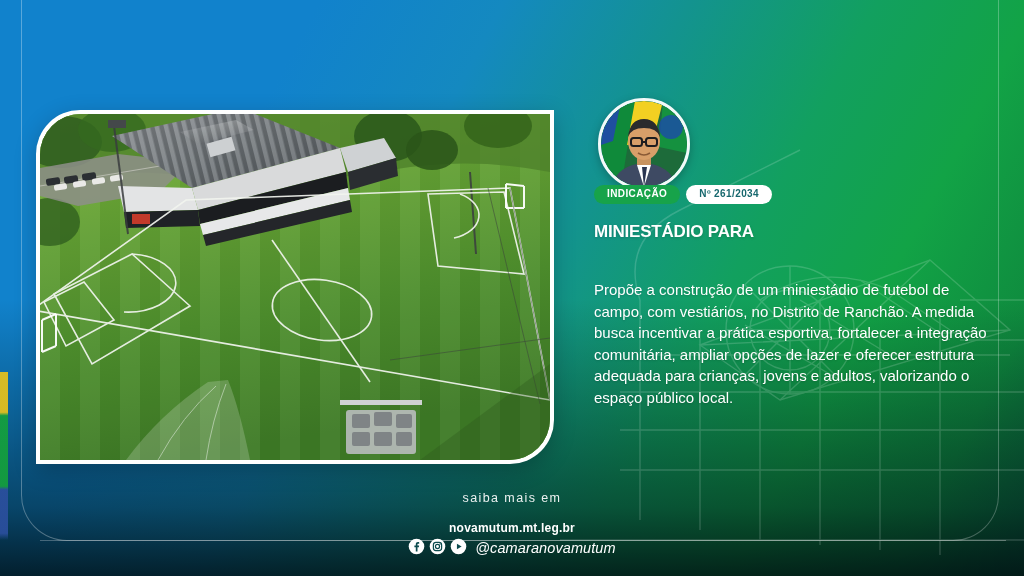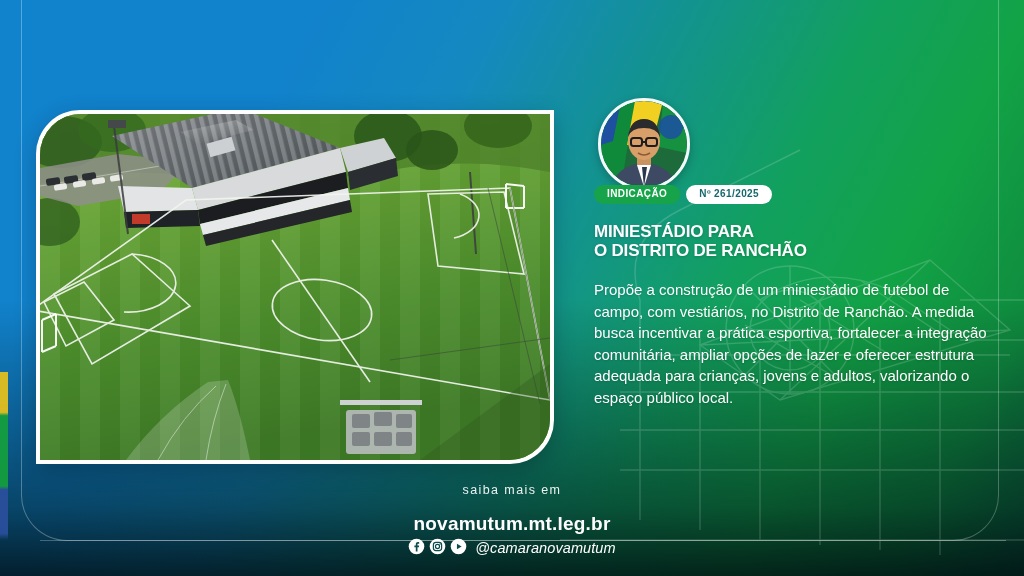--- a/index.html
+++ b/index.html
@@ -179,21 +179,21 @@
     text-align: center;
     color: #ffffff;
   }
   .footer .saiba {
     font-size: 12.5px;
     letter-spacing: 1.4px;
     opacity: 0.92;
     margin-bottom: 16px;
   }
   .footer .site {
-    font-size: 19px;
+    font-size: 12px;
     font-weight: bold;
     letter-spacing: 0.2px;
     margin-bottom: 3px;
   }
   .social {
     display: flex;
     align-items: center;
     justify-content: center;
     gap: 4px;
     font-size: 14.5px;
@@ -386,26 +386,25 @@
         <rect x="30" y="37" width="11" height="8" rx="2.5" fill="none" stroke="#1d1d1f" stroke-width="2"></rect>
         <rect x="45" y="37" width="11" height="8" rx="2.5" fill="none" stroke="#1d1d1f" stroke-width="2"></rect>
         <path d="M41 41 h4" stroke="#1d1d1f" stroke-width="2"></path>
         <path d="M37 52 q6 4 12 0" stroke="#8a5a36" stroke-width="1.6" fill="none"></path>
       </g>
     </svg>
   </div>
 
   <div class="badge-row">
     <span class="pill pill-indicacao">INDICAÇÃO</span>
-    <span class="pill pill-numero">Nº 261/2025</span>
+    <span class="pill pill-numero">Nº 261/2034</span>
   </div>
 
   <h1 class="title">
     <span class="line">MINIESTÁDIO PARA</span>
-    <span class="line">O DISTRITO DE RANCHÃO</span>
   </h1>
 
   <p class="body-text">Propõe a construção de um miniestádio de futebol de campo, com vestiários, no Distrito de Ranchão. A medida busca incentivar a prática esportiva, fortalecer a integração comunitária, ampliar opções de lazer e oferecer estrutura adequada para crianças, jovens e adultos, valorizando o espaço público local.</p>
 
   <div class="footer">
     <div class="saiba">saiba mais em</div>
     <div class="site">novamutum.mt.leg.br</div>
     <div class="social">
 
       <span class="si">

